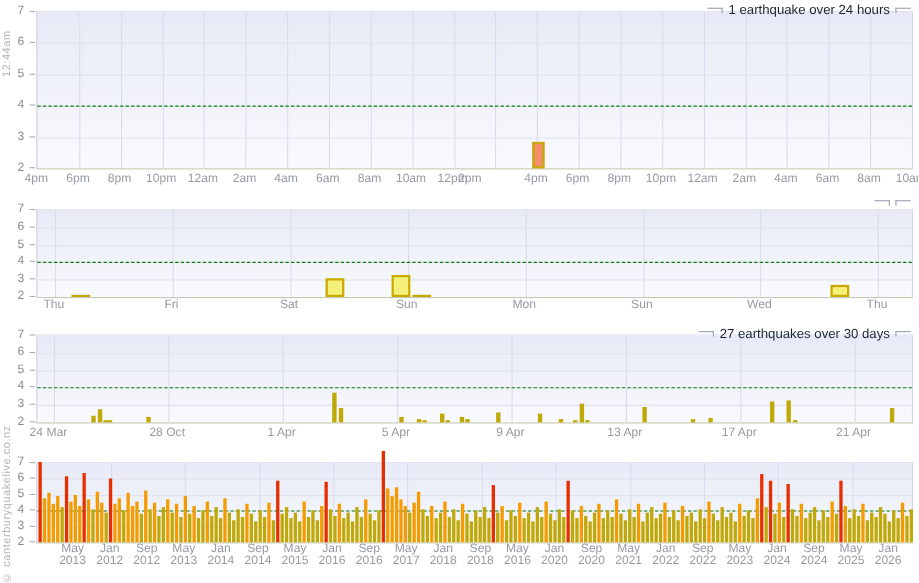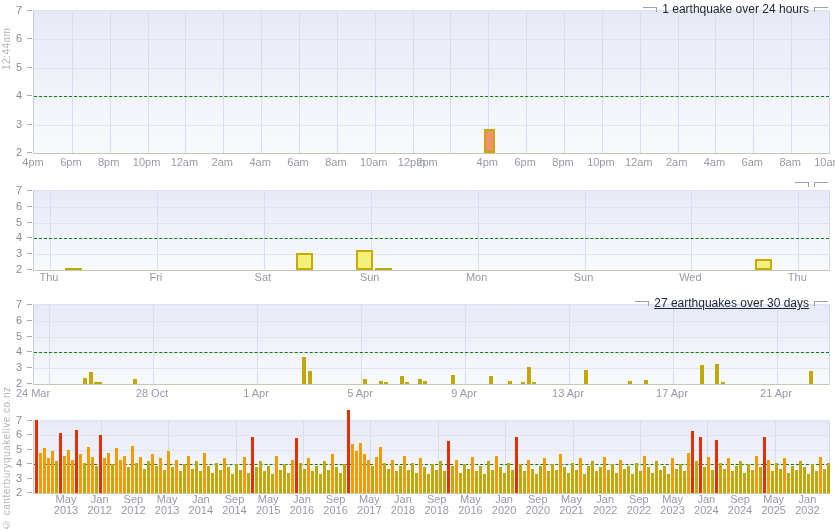--- a/index.html
+++ b/index.html
@@ -340,21 +340,21 @@
 
   <div class="ctitle" id="ct0" style="top: 2px; right: 7px;">
     <span class="tseg l"></span>
     <span>1 earthquake over 24 hours</span>
     <span class="tseg r"></span>
   </div>
   <div class="ctitle" id="ct1" style="top: 182px; right: 7px;">
     <span class="tseg l"></span>
     <span class="tseg r"></span>
   </div>
-  <div class="ctitle" id="ct2" style="top: 296px; right: 7px; text-decoration: underline;">
+  <div class="ctitle" id="ct2" style="top: 296px; right: 7px;">
     <span class="tseg l"></span>
     <span>27 earthquakes over 30 days</span>
     <span class="tseg r"></span>
   </div>
 
 <div class="ylab" style="left: 0px; top: 146px;">2</div>
     <div class="ytick" style="left: 27px; top: 152px;"></div>
     <div class="ylab" style="left: 0px; top: 117.6px;">3</div>
     <div class="ytick" style="left: 27px; top: 123.6px;"></div>
     <div class="ylab" style="left: 0px; top: 89.2px;">4</div>
@@ -412,21 +412,21 @@
     <div class="ylab" style="left: 0px; top: 361.2px;">3</div>
     <div class="ytick" style="left: 27px; top: 367.2px;"></div>
     <div class="ylab" style="left: 0px; top: 345.4px;">4</div>
     <div class="ytick" style="left: 27px; top: 351.4px;"></div>
     <div class="ylab" style="left: 0px; top: 329.6px;">5</div>
     <div class="ytick" style="left: 27px; top: 335.6px;"></div>
     <div class="ylab" style="left: 0px; top: 313.8px;">6</div>
     <div class="ytick" style="left: 27px; top: 319.8px;"></div>
     <div class="ylab" style="left: 0px; top: 298px;">7</div>
     <div class="ytick" style="left: 27px; top: 304px;"></div>
-    <div class="xlab" style="left: 33px; top: 388px;">24 Mar</div>
+    <div class="xlab" style="left: 44px; top: 388px;">24 Mar</div>
     <div class="xlab" style="left: 152px; top: 388px;">28 Oct</div>
     <div class="xlab" style="left: 256px; top: 388px;">1 Apr</div>
     <div class="xlab" style="left: 360px; top: 388px;">5 Apr</div>
     <div class="xlab" style="left: 464px; top: 388px;">9 Apr</div>
     <div class="xlab" style="left: 568px; top: 388px;">13 Apr</div>
     <div class="xlab" style="left: 672px; top: 388px;">17 Apr</div>
     <div class="xlab" style="left: 776px; top: 388px;">21 Apr</div>
     <div class="ylab" style="left: 0px; top: 486px;">2</div>
     <div class="ytick" style="left: 27px; top: 492px;"></div>
     <div class="ylab" style="left: 0px; top: 471.6px;">3</div>
@@ -522,15 +522,15 @@
     <div class="xlab" style="left: 740px; top: 494px;">
       <div>Sep</div>
       <div>2024</div>
     </div>
     <div class="xlab" style="left: 773.7px; top: 494px;">
       <div>May</div>
       <div>2025</div>
     </div>
     <div class="xlab" style="left: 807.4px; top: 494px;">
       <div>Jan</div>
-      <div>2032</div>
+      <div>2026</div>
     </div>
   </div>
 
 </body></html>

